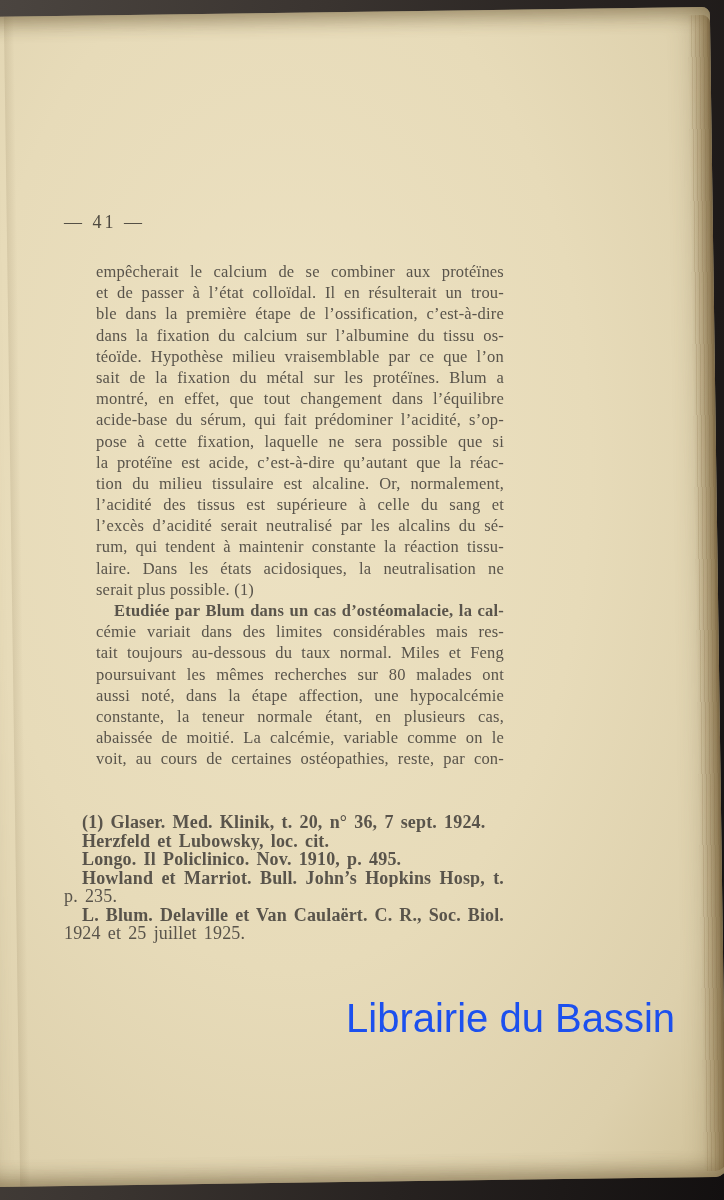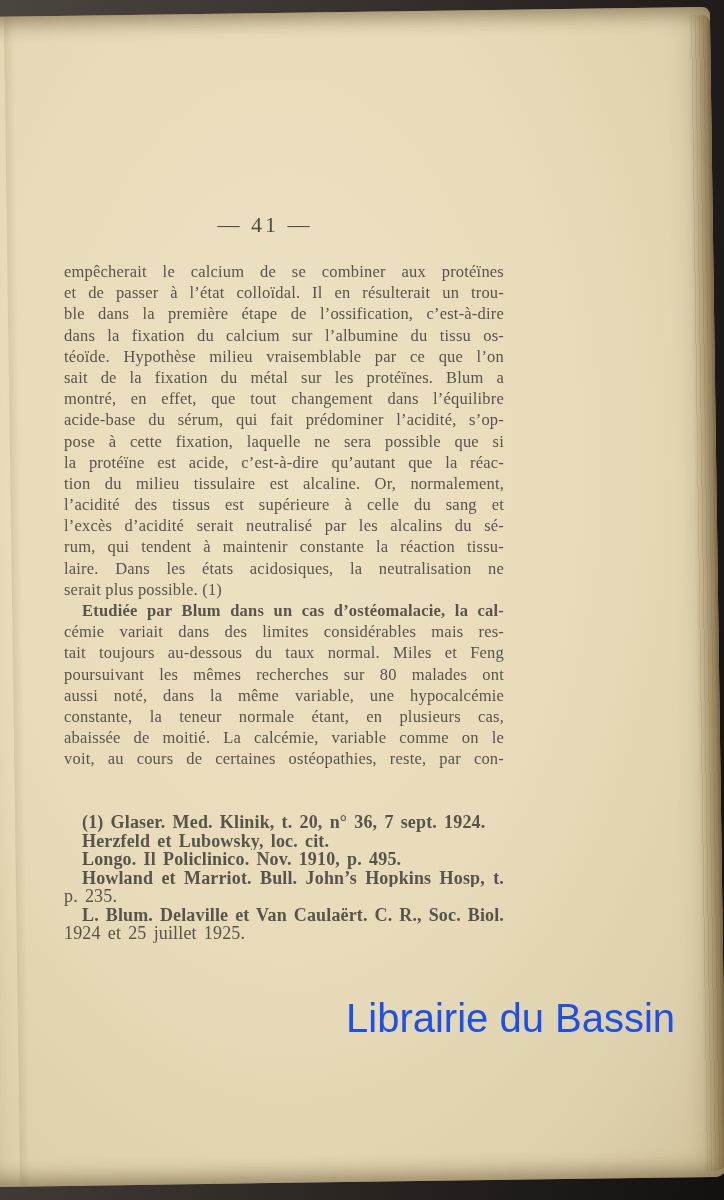--- a/index.html
+++ b/index.html
@@ -63,37 +63,37 @@
   .page-content {
     position: absolute;
     inset: 0;
     color: #59544b;
   }
   .page-number {
     position: absolute;
     left: 64px;
     top: 212px;
     width: 402px;
-    text-align: center;
-    font-size: 22px;
+    font-size: 18px;
     letter-spacing: 3px;
     color: #4f4a41;
   }
   .main-text {
     position: absolute;
     left: 64px;
     top: 261px;
     width: 440px;
     font-size: 16.5px;
     letter-spacing: 0.2px;
   }
   .main-text .line {
     height: 21.2px;
     line-height: 21.2px;
     overflow: hidden;
+    margin-left: 32px;
   }
   .footnotes {
     position: absolute;
     left: 64px;
     top: 813px;
     width: 440px;
     font-size: 18px;
     letter-spacing: 0.15px;
   }
   .footnotes .line {
@@ -152,21 +152,21 @@
         <div class="line just">tion du milieu tissulaire est alcaline. Or, normalement,</div>
         <div class="line just">l’acidité des tissus est supérieure à celle du sang et</div>
         <div class="line just">l’excès d’acidité serait neutralisé par les alcalins du sé-</div>
         <div class="line just">rum, qui tendent à maintenir constante la réaction tissu-</div>
         <div class="line just">laire. Dans les états acidosiques, la neutralisation ne</div>
         <div class="line">serait plus possible. (1)</div>
         <div class="line just ind">Etudiée par Blum dans un cas d’ostéomalacie, la cal-</div>
         <div class="line just">cémie variait dans des limites considérables mais res-</div>
         <div class="line just">tait toujours au-dessous du taux normal. Miles et Feng</div>
         <div class="line just">poursuivant les mêmes recherches sur 80 malades ont</div>
-        <div class="line just">aussi noté, dans la même variable, une hypocalcémie</div>
+        <div class="line just">aussi noté, dans la étape affection, une hypocalcémie</div>
         <div class="line just">constante, la teneur normale étant, en plusieurs cas,</div>
         <div class="line just">abaissée de moitié. La calcémie, variable comme on le</div>
         <div class="line just">voit, au cours de certaines ostéopathies, reste, par con-</div>
       </div>
 
     <div class="footnotes">
         <div class="line ind">(1) Glaser. Med. Klinik, t. 20, n° 36, 7 sept. 1924.</div>
         <div class="line ind">Herzfeld et Lubowsky, loc. cit.</div>
         <div class="line ind">Longo. Il Policlinico. Nov. 1910, p. 495.</div>
         <div class="line just ind">Howland et Marriot. Bull. John’s Hopkins Hosp, t. 29, 1918,</div>

